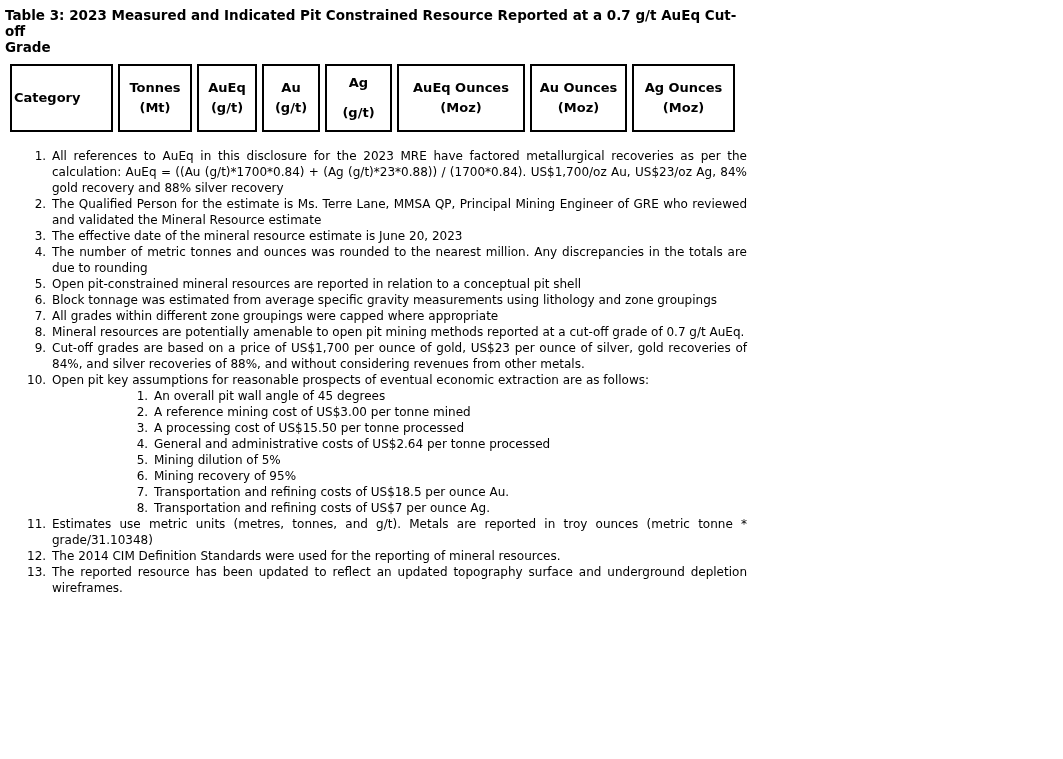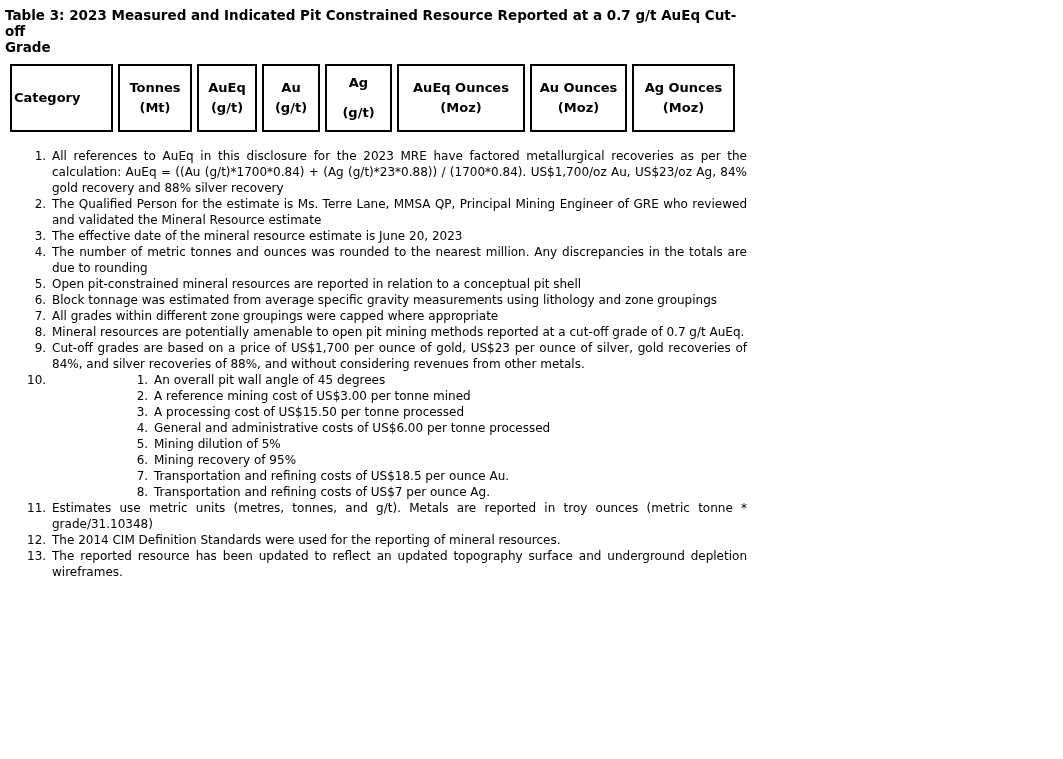--- a/index.html
+++ b/index.html
@@ -125,25 +125,26 @@
     <li><span>All references to AuEq in this disclosure for the 2023 MRE have factored metallurgical recoveries as per the calculation: AuEq = ((Au (g/t)*1700*0.84) + (Ag (g/t)*23*0.88)) / (1700*0.84). US$1,700/oz Au, US$23/oz Ag, 84% gold recovery and 88% silver recovery</span></li>
     <li><span>The Qualified Person for the estimate is Ms. Terre Lane, MMSA QP, Principal Mining Engineer of GRE who reviewed and validated the Mineral Resource estimate</span></li>
     <li><span>The effective date of the mineral resource estimate is June 20, 2023</span></li>
     <li><span>The number of metric tonnes and ounces was rounded to the nearest million. Any discrepancies in the totals are due to rounding</span></li>
     <li><span>Open pit-constrained mineral resources are reported in relation to a conceptual pit shell</span></li>
     <li><span>Block tonnage was estimated from average specific gravity measurements using lithology and zone groupings</span></li>
     <li><span>All grades within different zone groupings were capped where appropriate</span></li>
     <li><span>Mineral resources are potentially amenable to open pit mining methods reported at a cut-off grade of 0.7 g/t AuEq.</span></li>
     <li><span>Cut-off grades are based on a price of US$1,700 per ounce of gold, US$23 per ounce of silver, gold recoveries of 84%, and silver recoveries of 88%, and without considering revenues from other metals.</span></li>
     <li>
+      <span>Open pit key assumptions for reasonable prospects of eventual economic extraction are as follows:</span>
       <ol class="subnotes">
         <li><span>An overall pit wall angle of 45 degrees</span></li>
         <li><span>A reference mining cost of US$3.00 per tonne mined</span></li>
         <li><span>A processing cost of US$15.50 per tonne processed</span></li>
-        <li><span>General and administrative costs of US$6.00 per tonne processed</span></li>
+        <li><span>General and administrative costs of US$2.64 per tonne processed</span></li>
         <li><span>Mining dilution of 5%</span></li>
         <li><span>Mining recovery of 95%</span></li>
         <li><span>Transportation and refining costs of US$18.5 per ounce Au.</span></li>
         <li><span>Transportation and refining costs of US$7 per ounce Ag.</span></li>
       </ol>
     </li>
     <li><span>Estimates use metric units (metres, tonnes, and g/t). Metals are reported in troy ounces (metric tonne * grade/31.10348)</span></li>
     <li><span>The 2014 CIM Definition Standards were used for the reporting of mineral resources.</span></li>
     <li><span>The reported resource has been updated to reflect an updated topography surface and underground depletion wireframes.</span></li>
   </ol>

